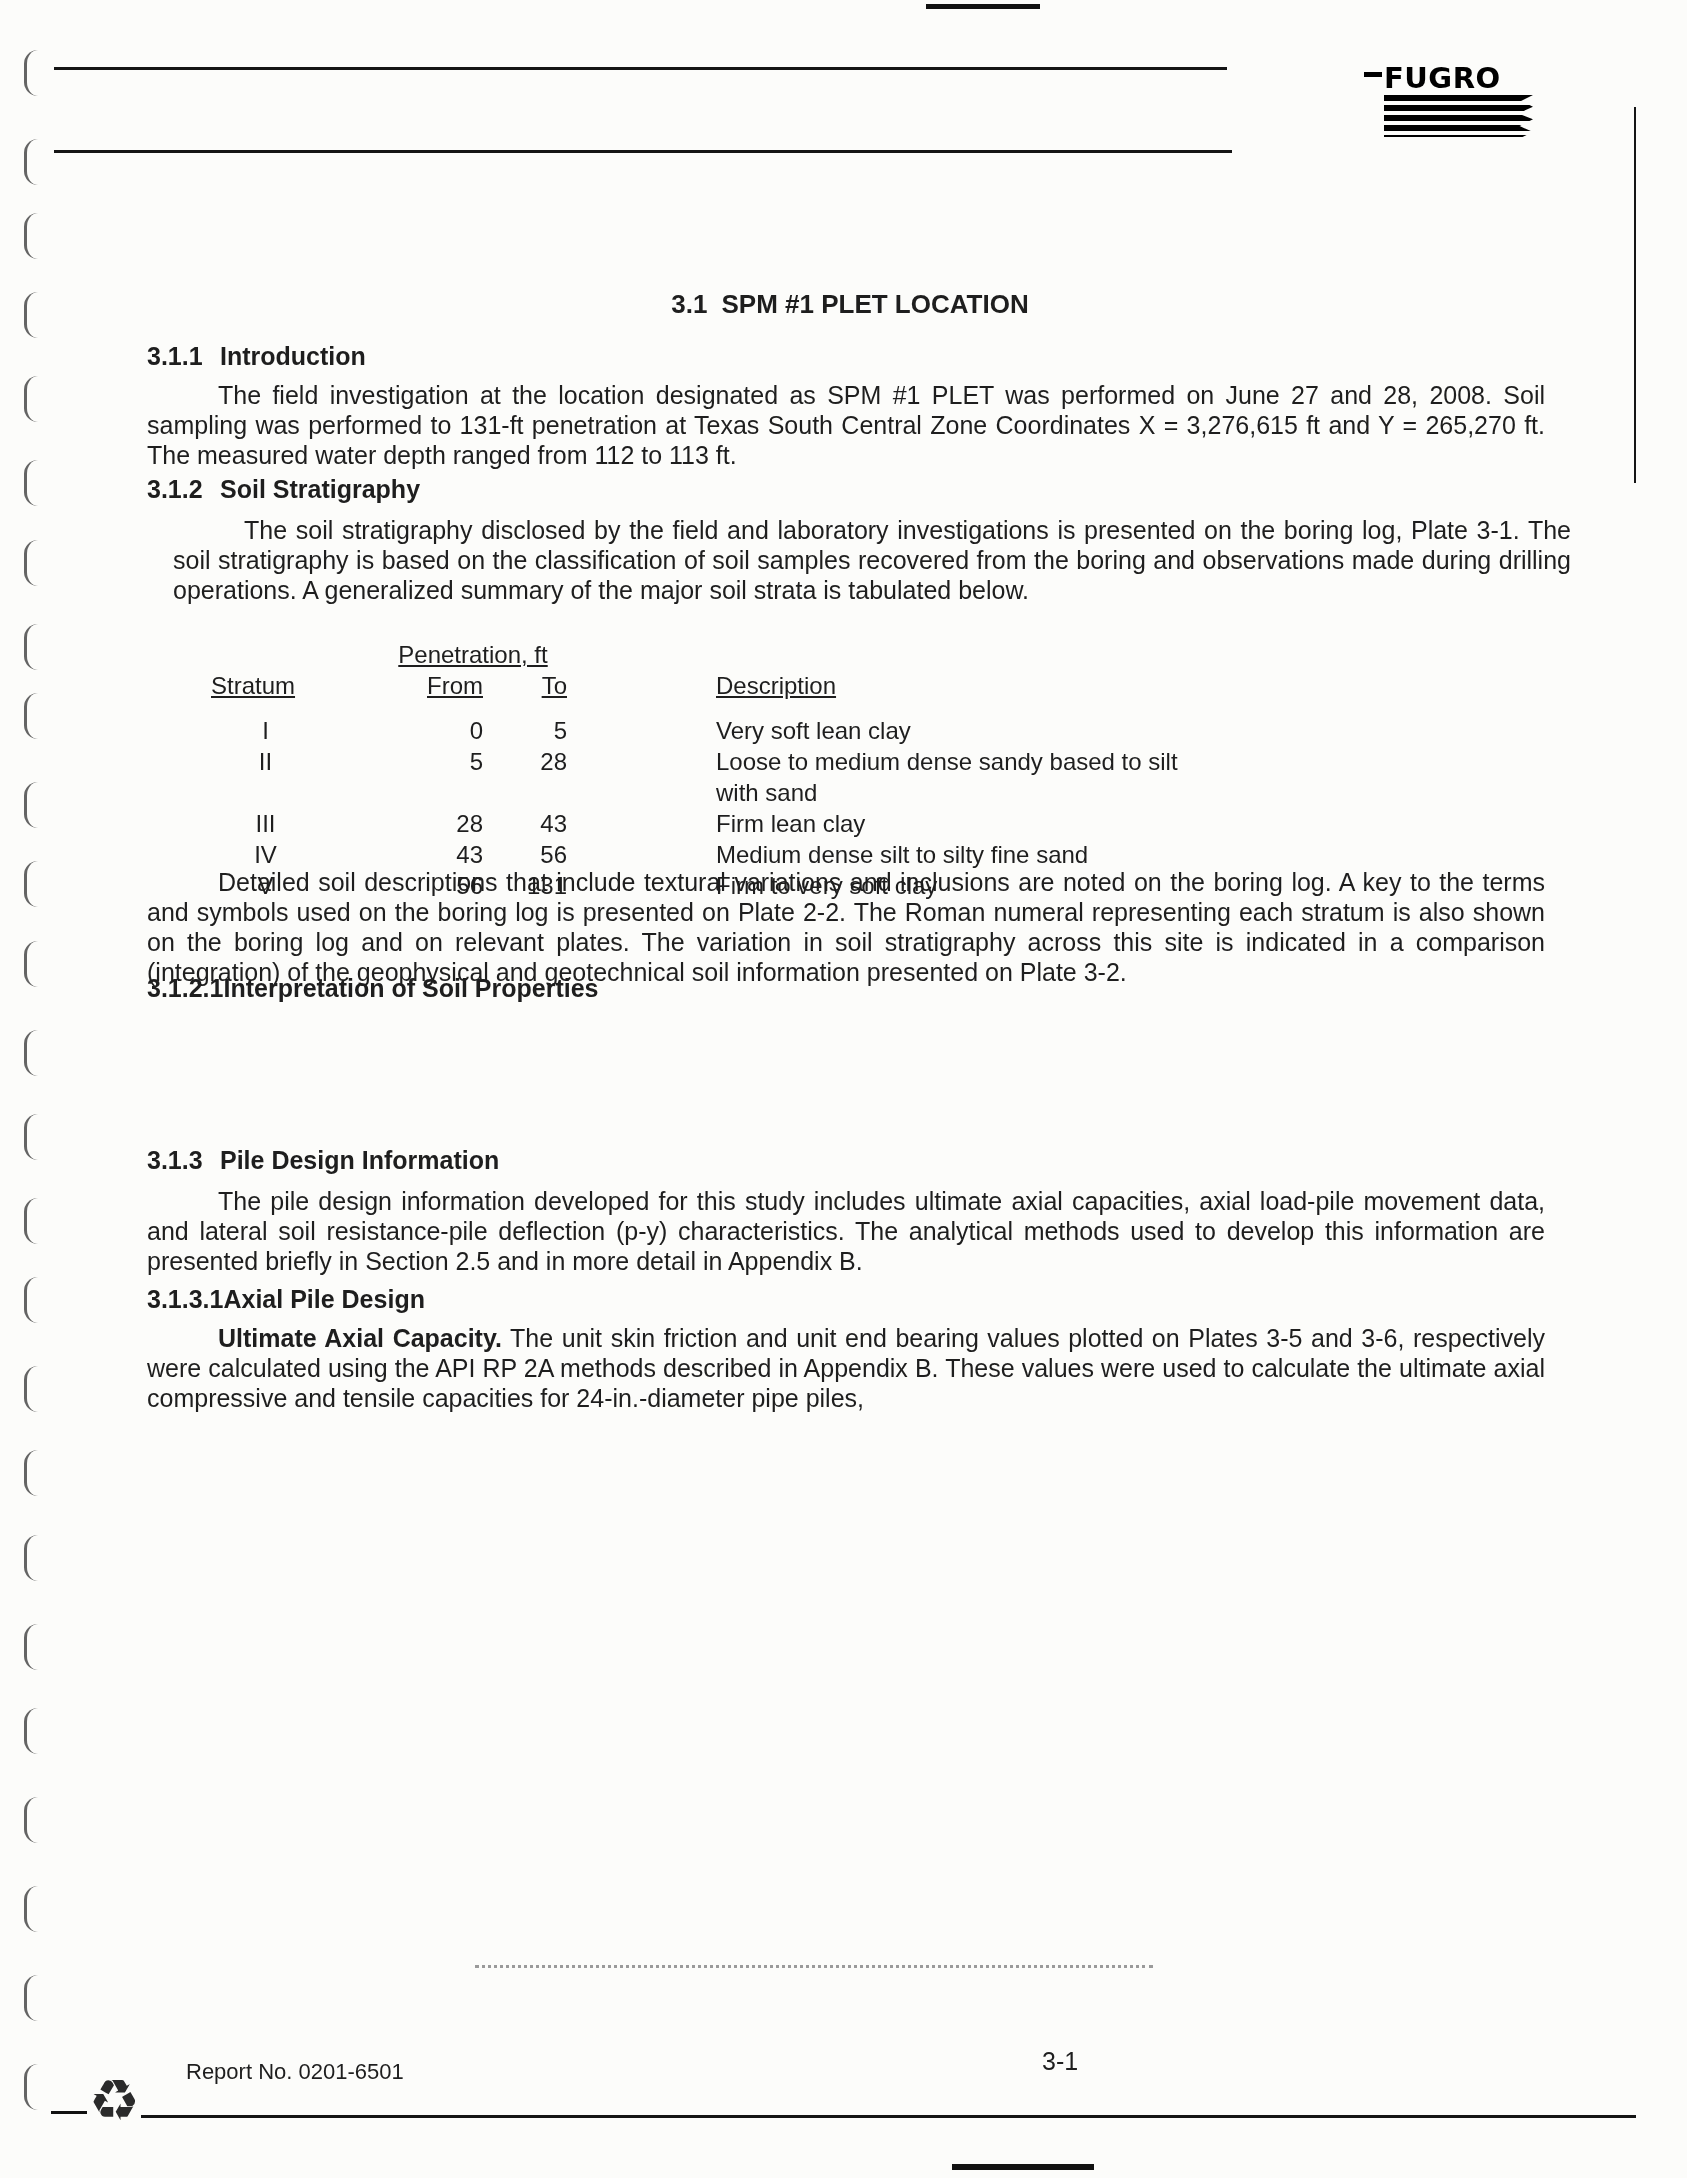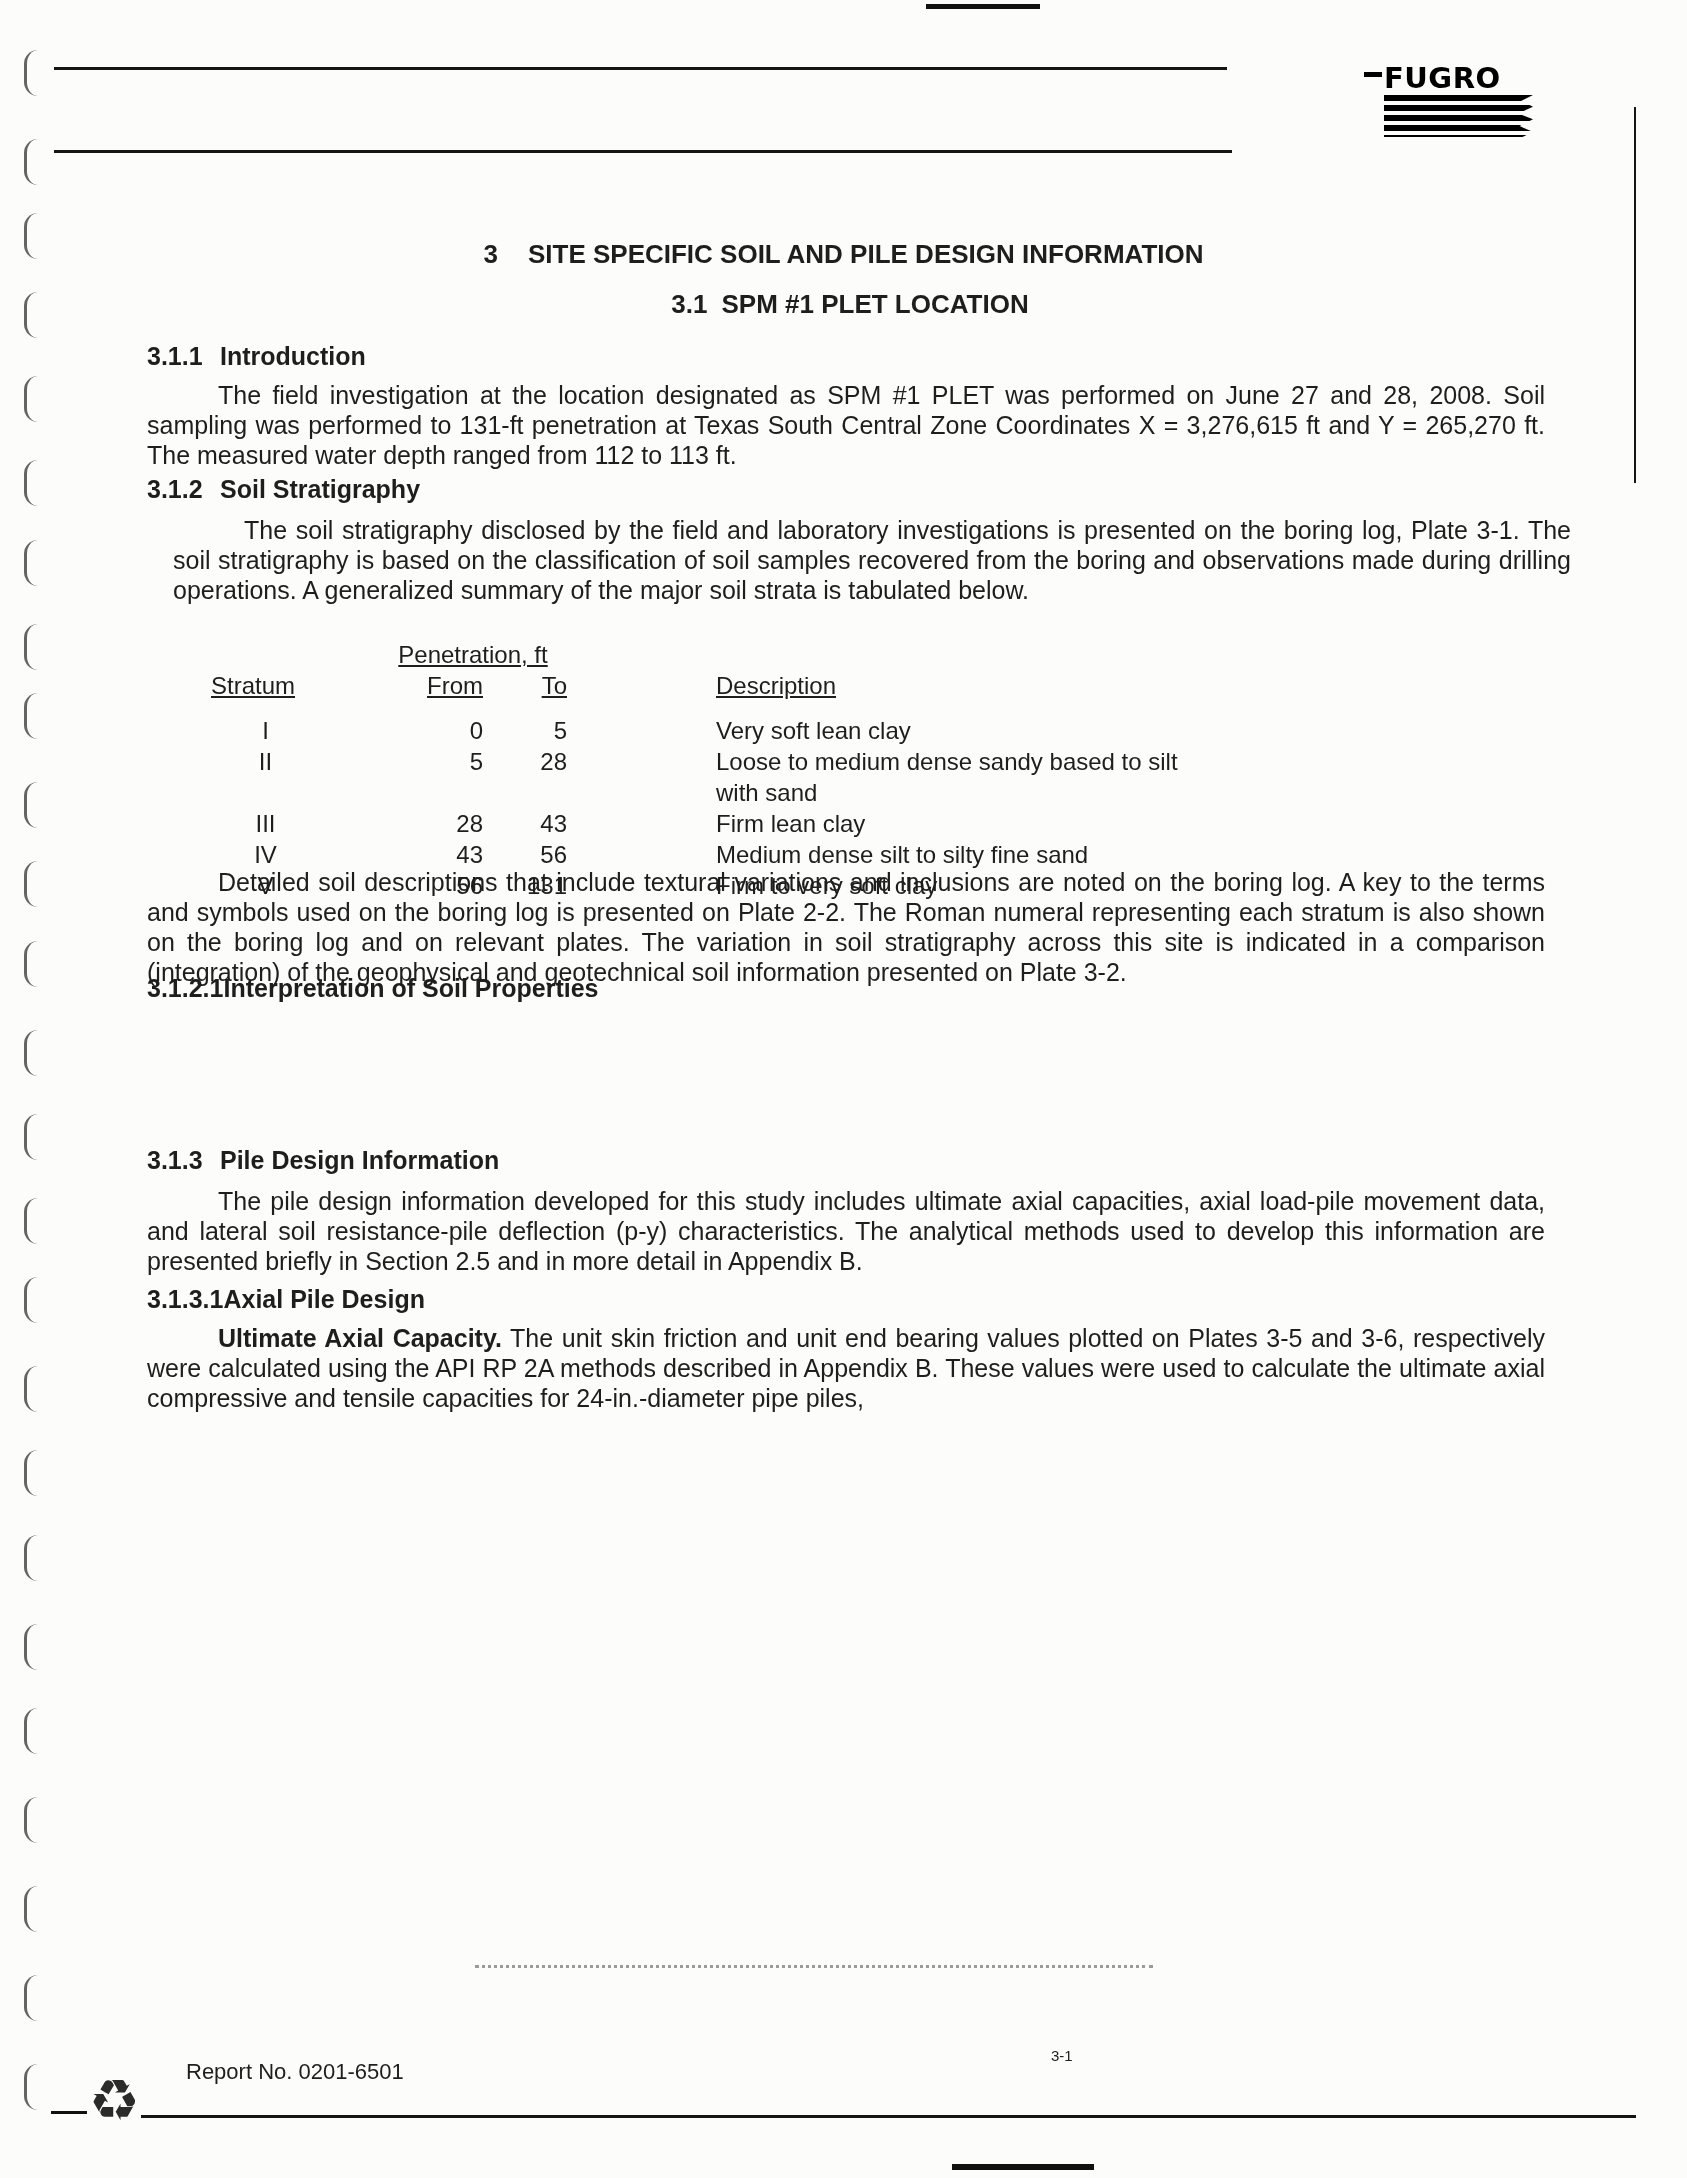--- a/index.html
+++ b/index.html
@@ -44,21 +44,21 @@
   .trow.first-data { margin-top:14px; }
   .cell-pen { grid-column:2 / 4; text-align:center; text-decoration:underline; padding-left:59px; }
   .th { text-decoration:underline; }
   .c-stratum { grid-column:1; text-align:center; }
   .h-stratum { grid-column:1; text-align:left; }
   .c-from { grid-column:2; text-align:right; }
   .c-to { grid-column:3; text-align:right; }
   .c-desc { grid-column:5; text-align:left; }
   
   .footer-left { position:absolute; left:186px; top:2059px; font-size:22px; }
-  .footer-right { position:absolute; left:1042px; top:2047px; font-size:15px;margin-left:9px; }
+  .footer-right { position:absolute; left:1042px; top:2047px; font-size:25px; }
   .recycle { position:absolute; left:89px; top:2071px; font-size:57px; line-height:59px; color:#2b2b2b;
              font-family:"DejaVu Sans", sans-serif; }
 </style>
 </head>
 <body>
 
 <div class="page">
 
   <div class="artifact" style="left:926px; top:4px; width:114px; height:5px;"></div>
   <div class="rule" style="left:54px; top:67px; width:1173px; height:3px;"></div>
@@ -95,23 +95,20 @@
   <i class="mmark" style="top:1975px"></i>
   <i class="mmark" style="top:2064px"></i>
 
   <div class="logo">
     <div class="logo-word">
       <span class="logo-dash"></span><span>FUGRO</span>
     </div>
     <div class="logo-stripes"></div>
   </div>
 
-  <div class="h-center" style="top:239px;">
-    <span class="num">3</span><span>SITE SPECIFIC SOIL AND PILE DESIGN INFORMATION</span>
-  </div>
   <div class="h-center sub" style="top:289px;padding-left:13px;">
     <span class="num">3.1</span><span>SPM #1 PLET LOCATION</span>
   </div>
 
   <div class="sec-head" style="top:342px;">
     <span class="num">3.1.1</span><span>Introduction</span>
   </div>
   <p class="para" style="top:380px;">The field investigation at the location designated as SPM #1 PLET was performed on June 27 and 28, 2008.  Soil sampling was performed to 131-ft penetration at Texas South Central Zone Coordinates X = 3,276,615 ft and Y = 265,270 ft.  The measured water depth ranged from 112 to 113 ft.</p>
 
   <div class="sec-head" style="top:475px;">

